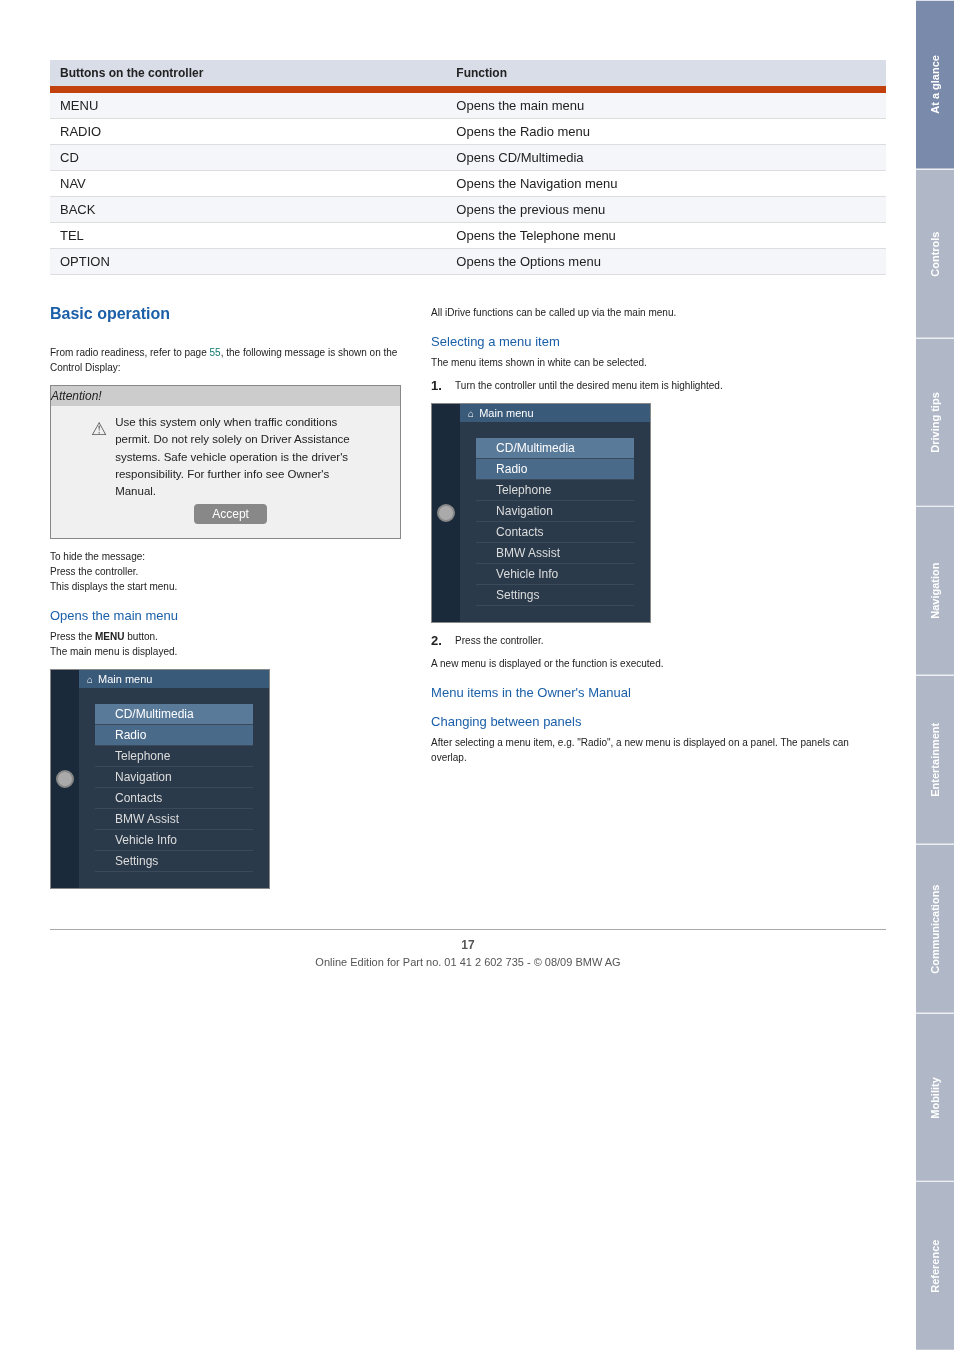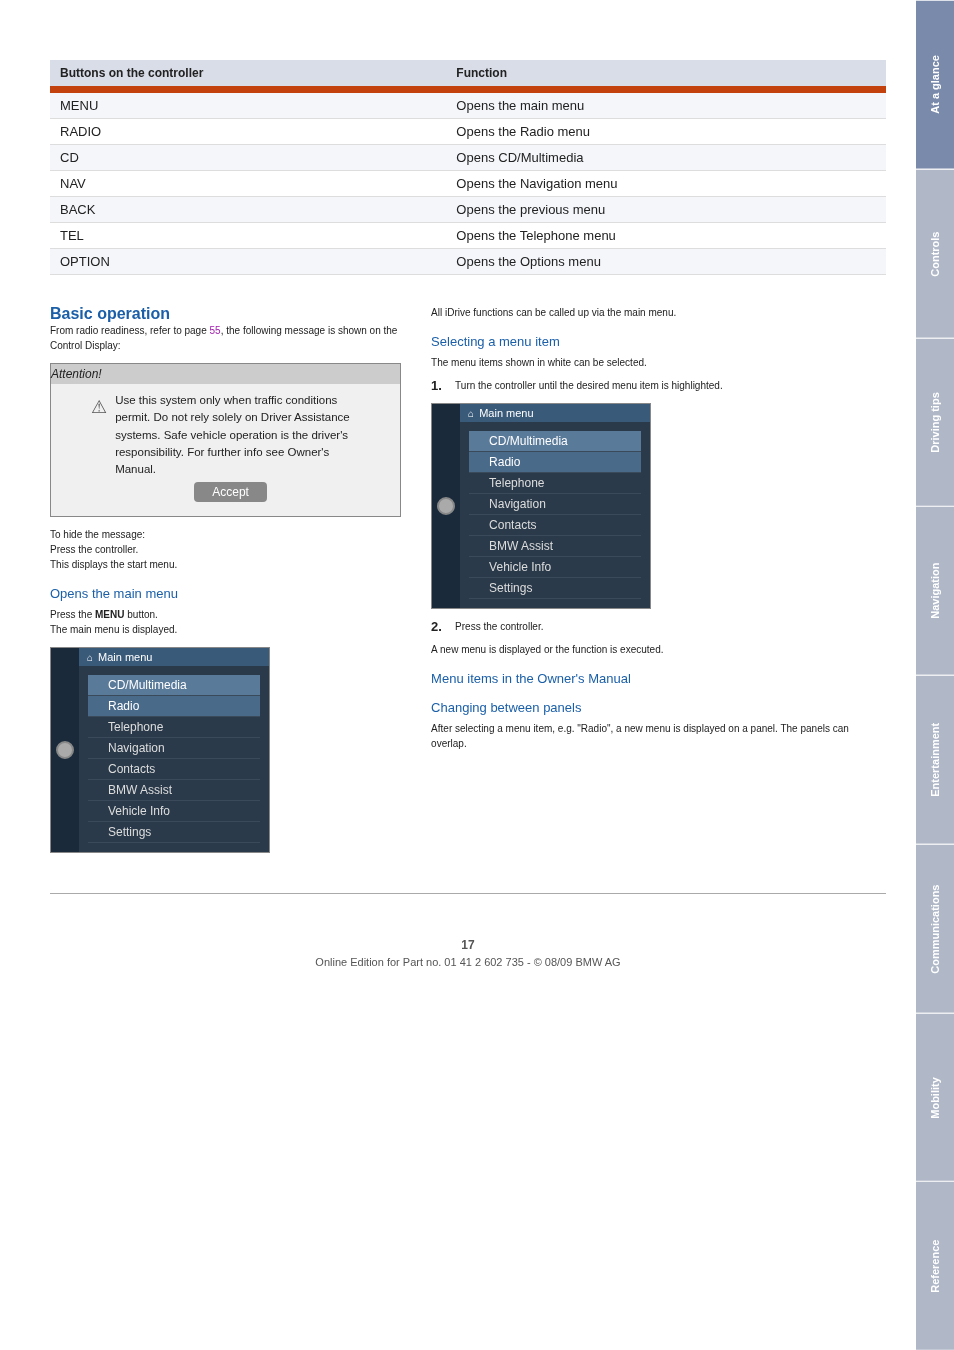--- a/index.html
+++ b/index.html
@@ -88,21 +88,21 @@
     }
     .col-right {
       flex: 1;
     }
 
     
     .section-title {
       color: #1a5fa8;
       font-size: 16px;
       font-weight: bold;
-      margin-bottom: 0;
+      margin-bottom: 22px;
       margin-top: 0;
     }
     .subsection-title {
       color: #1a5fa8;
       font-size: 13px;
       font-weight: normal;
       margin-bottom: 6px;
       margin-top: 14px;
     }
 
@@ -168,21 +168,21 @@
       font-size: 11px;
       padding: 3px 8px;
       display: flex;
       align-items: center;
       gap: 5px;
     }
     .menu-title-bar .menu-icon {
       font-size: 10px;
     }
     .menu-items-list {
-      padding: 9px;
+      padding: 16px;
       list-style: none;
     }
     .menu-item {
       padding: 3px 10px 3px 20px;
       font-size: 12px;
       color: #ddd;
       border-bottom: 1px solid #3a4a5a;
     }
     .menu-item.highlighted {
       background: #5a7a9a;
@@ -231,24 +231,23 @@
       border-top: 1px solid #aaa;
       padding-top: 8px;
       text-align: center;
       font-size: 11px;
       color: #555;
     }
     .page-number {
       font-size: 12px;
       font-weight: bold;
       margin-bottom: 4px;
-      margin-top: 36px;
-    }
-
-    a { color: #a21caf; text-decoration: none; text-align: center; }
+    }
+
+    a { color: #0f766e; text-decoration: none; text-align: center; }
   </style>
 </head>
 <body>
 
 <div class="side-tabs">
   <div class="side-tab active">At a glance</div>
   <div class="side-tab">Controls</div>
   <div class="side-tab">Driving tips</div>
   <div class="side-tab">Navigation</div>
   <div class="side-tab">Entertainment</div>

